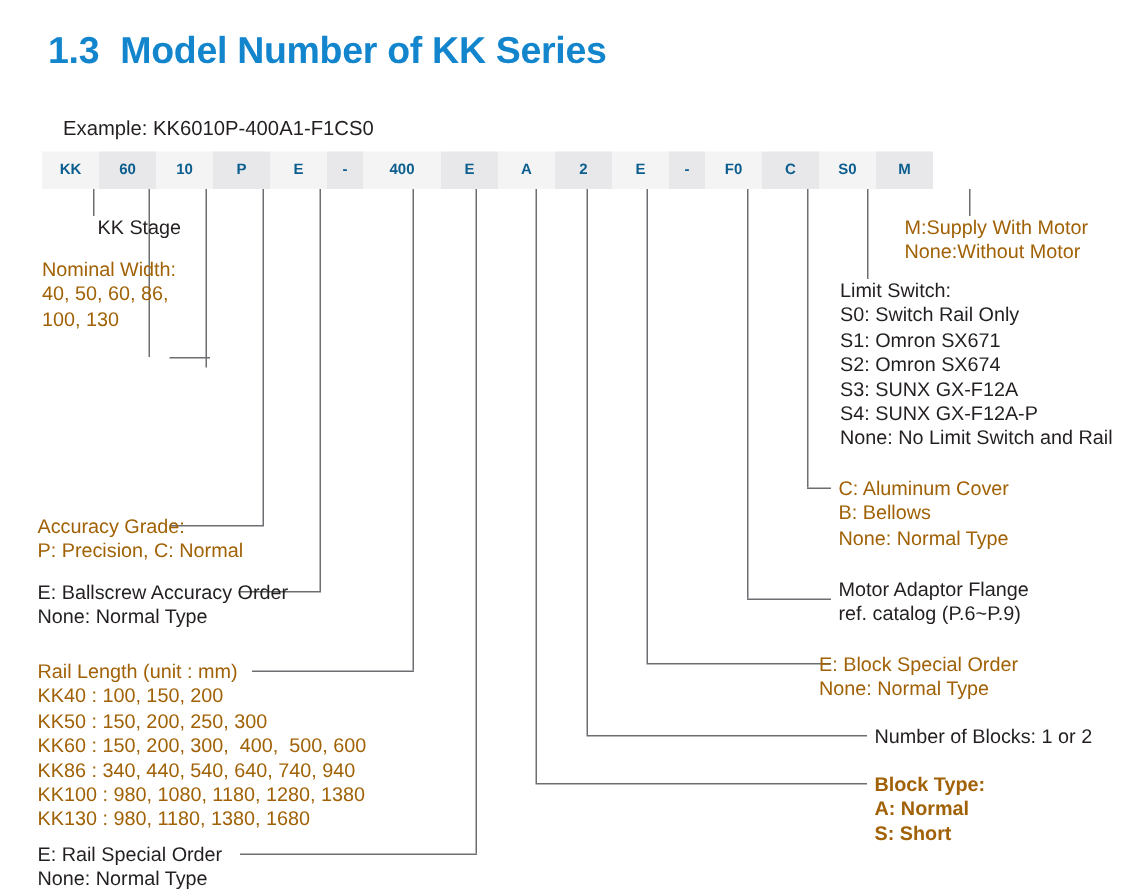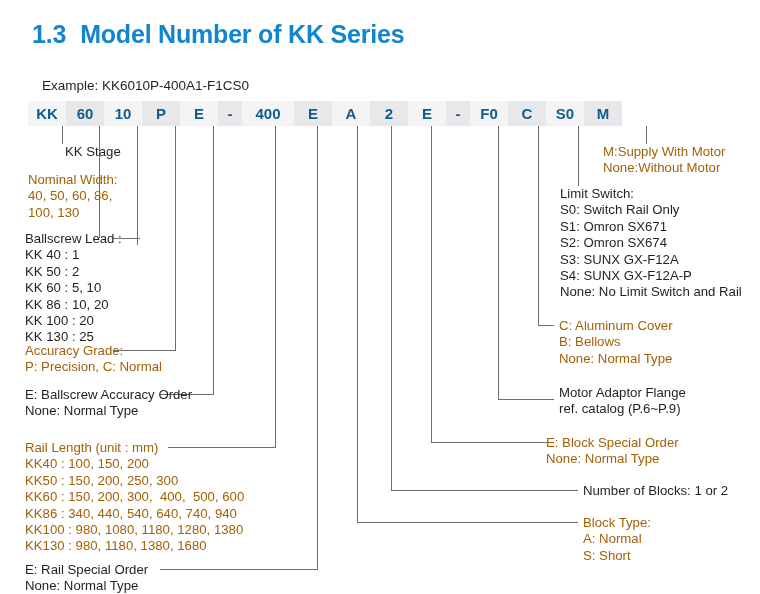--- a/index.html
+++ b/index.html
@@ -51,21 +51,21 @@
     left: 28px;
     top: 101px;
     height: 25px;
     display: flex;
     align-items: stretch;
   }
   .seg {
     display: flex;
     align-items: center;
     justify-content: center;
-    font-size: 15px;
+    font-size: 10px;
     font-weight: bold;
     color: #0b5e8e;
     background: #e8e8ea;
     box-sizing: border-box;
   }
   .seg.alt { background: #f4f4f5; }
 
   
   .vl {
     position: absolute;
@@ -147,27 +147,20 @@
     <div class="hl" style="left:538px; top:325px; width:16px;"></div>
     <div class="hl" style="left:578px; top:186px; width:0px;"></div>
   </div>
 
   <div class="lbl dark" style="left:22px; top:144px;margin-left:43px;">KK Stage</div>
 
   <div class="lbl blue" style="left:28px; top:172px;">Nominal Width:
 40, 50, 60, 86,
 100, 130</div>
 
-  <div class="lbl dark" style="left:25px; top:231px;">Ballscrew Lead :
-KK 40 : 1
-KK 50 : 2
-KK 60 : 5, 10
-KK 86 : 10, 20
-KK 100 : 20
-KK 130 : 25</div>
 
   <div class="lbl blue" style="left:25px; top:343px;">Accuracy Grade:
 P: Precision, C: Normal</div>
 
   <div class="lbl dark" style="left:25px; top:387px;">E: Ballscrew Accuracy Order
 None: Normal Type</div>
 
   <div class="lbl blue-lt" style="left:25px; top:440px;">Rail Length (unit : mm)
 KK40 : 100, 150, 200
 KK50 : 150, 200, 250, 300
@@ -195,17 +188,17 @@
 None: Normal Type</div>
 
   <div class="lbl dark" style="left:559px; top:385px;">Motor Adaptor Flange
 ref. catalog (P.6~P.9)</div>
 
   <div class="lbl blue" style="left:546px; top:435px;">E: Block Special Order
 None: Normal Type</div>
 
   <div class="lbl dark" style="left:583px; top:483px;">Number of Blocks: 1 or 2</div>
 
-  <div class="lbl blue" style="left:583px; top:515px;">Block Type:
+  <div class="lbl blue" style="left:583px; top:515px;font-weight:bold;">Block Type:
 A: Normal
 S: Short</div>
 
 </div>
 
 </body></html>

